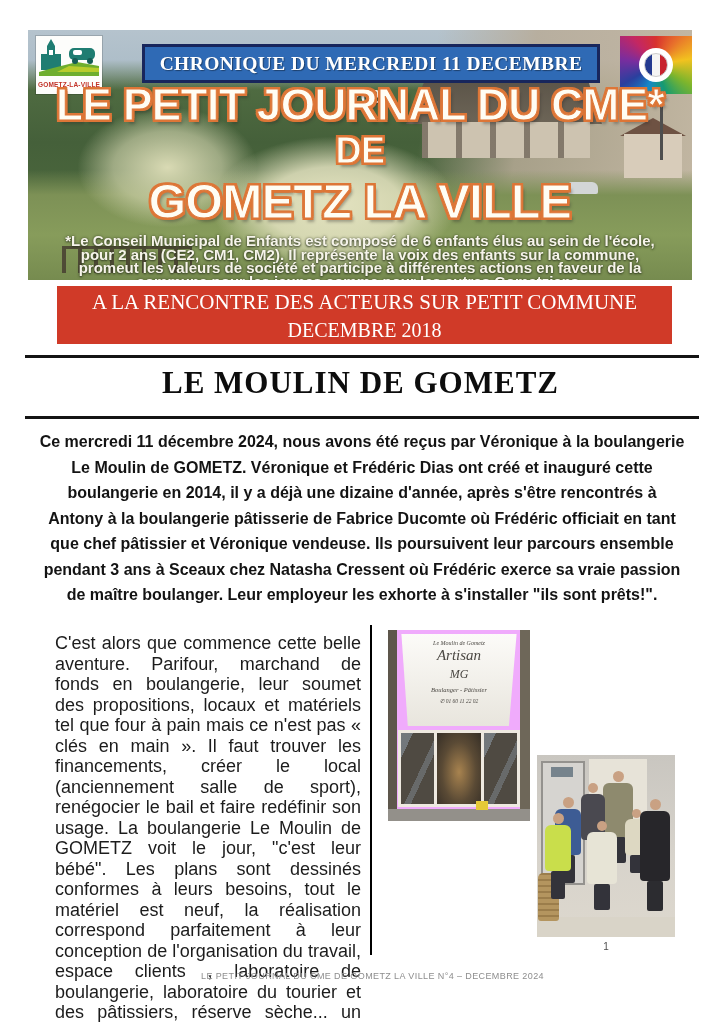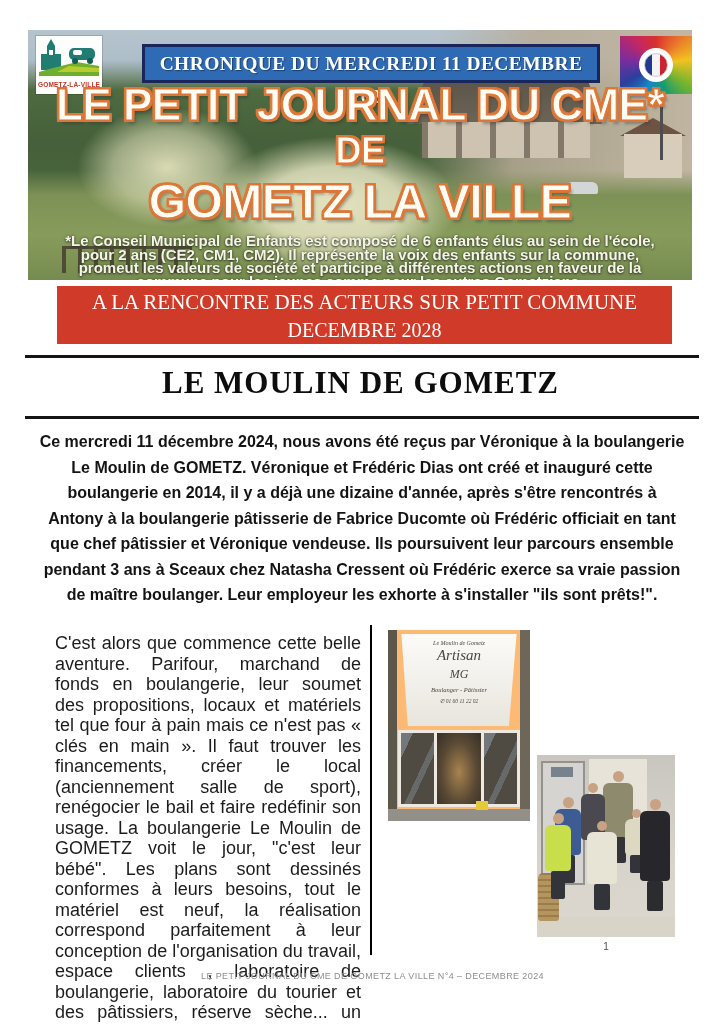--- a/index.html
+++ b/index.html
@@ -69,21 +69,21 @@
   .rule-top{top:355px;} .rule-bottom{top:416px;}
   .article-title{position:absolute;left:0;top:365px;width:100%;text-align:center;
     font-family:"Liberation Serif",serif;font-weight:bold;font-size:31px;letter-spacing:1px;color:#0d0d0d;}
   .article-intro{position:absolute;left:38px;top:429px;width:648px;text-align:center;
     font-size:16px;font-weight:bold;line-height:25.5px;color:#131313;}
   .article-body{position:absolute;left:55px;top:633px;width:306px;text-align:justify;
     font-size:18px;line-height:20.5px;color:#1c1c1c;}
   .column-divider{position:absolute;left:370px;top:625px;width:2px;height:330px;background:#000;}
 
   
-  .storefront-photo{position:absolute;left:388px;top:630px;width:142px;height:191px;background:#fdba74;overflow:hidden;}
+  .storefront-photo{position:absolute;left:388px;top:630px;width:142px;height:191px;background:#f0abfc;overflow:hidden;}
   .sf-edge-l{position:absolute;left:0;top:0;width:9px;height:100%;background:#5d564b;}
   .sf-edge-r{position:absolute;right:0;top:0;width:10px;height:100%;background:#6e6759;}
   .awning{position:absolute;left:7px;top:4px;width:128px;height:92px;
     background:linear-gradient(#fcfbf8,#e8e5dd);clip-path:polygon(5% 0,95% 0,89% 100%,10% 100%);
     text-align:center;color:#4a4742;font-family:"Liberation Serif",serif;font-style:italic;}
   .aw1{font-size:6px;margin-top:6px;} .aw2{font-size:15px;margin-top:1px;}
   .aw3{font-size:12px;margin-top:3px;} .aw4{font-size:6.5px;margin-top:4px;} .aw5{font-size:5.5px;margin-top:5px;}
   .shopfront{position:absolute;left:10px;top:100px;width:122px;height:77px;background:#eee9e0;
     display:flex;gap:3px;padding:3px;box-sizing:border-box;}
   .shop-glass{flex:3;background:#4f4a42;background-image:linear-gradient(115deg,rgba(150,165,180,.5) 0 18%,transparent 18% 55%,rgba(150,165,180,.35) 55% 65%,transparent 65%);}
@@ -150,21 +150,21 @@
 
     <div class="big-title title-l2">DE</div>
     <div class="big-title title-l1">LE PETIT JOURNAL DU CME*</div>
     <div class="big-title title-l3">GOMETZ LA VILLE</div>
 
     <div class="header-footnote">*Le Conseil Municipal de Enfants est composé de 6 enfants élus au sein de l'école, pour 2 ans (CE2, CM1, CM2). Il représente la voix des enfants sur la commune, promeut les valeurs de société et participe à différentes actions en faveur de la commune pour les jeunes comme pour les autres Gometziens.</div>
   </div>
 
   <div class="section-banner">
     <div class="l1">A LA RENCONTRE DES ACTEURS SUR PETIT COMMUNE</div>
-    <div class="l2">DECEMBRE 2028</div>
+    <div class="l2">DECEMBRE 2018</div>
   </div>
 
   <div class="rule rule-top"></div>
   <div class="article-title">LE MOULIN DE GOMETZ</div>
   <div class="rule rule-bottom"></div>
 
   <div class="article-intro">Ce mercredi 11 décembre 2024, nous avons été reçus par Véronique à la boulangerie Le Moulin de GOMETZ. Véronique et Frédéric Dias ont créé et inauguré cette boulangerie en 2014, il y a déjà une dizaine d'année, après s'être rencontrés à Antony à la boulangerie pâtisserie de Fabrice Ducomte où Frédéric officiait en tant que chef pâtissier et Véronique vendeuse. Ils poursuivent leur parcours ensemble pendant 3 ans à Sceaux chez Natasha Cressent où Frédéric exerce sa vraie passion de maître boulanger. Leur employeur les exhorte à s'installer "ils sont prêts!".</div>
 
   <div class="article-body">C'est alors que commence cette belle aventure. Parifour, marchand de fonds en boulangerie, leur soumet des propositions, locaux et matériels tel que four à pain mais ce n'est pas « clés en main ». Il faut trouver les financements, créer le local (anciennement salle de sport), renégocier le bail et faire redéfinir son usage. La boulangerie Le Moulin de GOMETZ voit le jour, "c'est leur bébé". Les plans sont dessinés conformes à leurs besoins, tout le matériel est neuf, la réalisation correspond parfaitement à leur conception de l'organisation du travail, espace clients , laboratoire de boulangerie, laboratoire du tourier et des pâtissiers, réserve sèche... un petit bijou, Véronique a les yeux qui brillent et un grand sourire quand elle en parle!</div>
   <div class="column-divider"></div>

